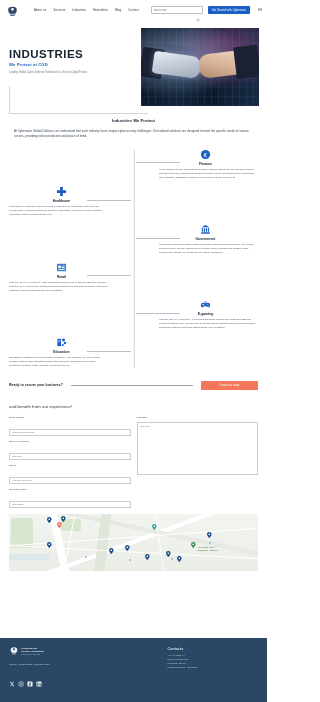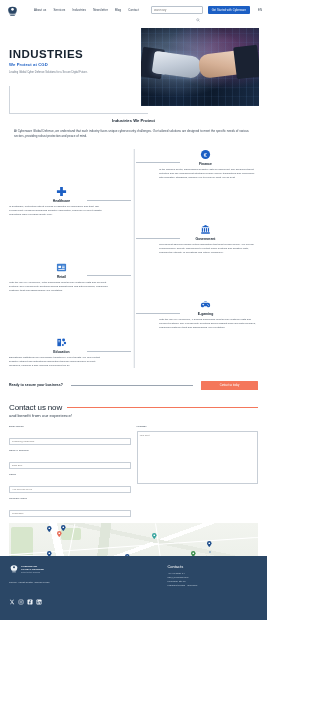--- a/index.html
+++ b/index.html
@@ -4,21 +4,21 @@
 <style>
   * { margin:0; padding:0; box-sizing:border-box; }
   html,body { width:267px; height:702px; }
   body {
     font-family:"Liberation Sans", sans-serif;
     background:#ffffff;
     color:#1f2a3a;
     overflow:hidden;
     -webkit-font-smoothing:antialiased;
   }
-  .page { width:267px; height:620px; position:relative; }
+  .page { width:267px; height:702px; position:relative; }
 
   
   .header {
     height:20px; display:flex; align-items:center;
     padding:0 5px 0 6px; gap:5px; background:#fff;
   }
   .logo-mark { width:13px; height:13px; flex:none; }
   .nav { display:flex; gap:7px; margin-left:10px; }
   .nav-item {
     font-size:2.9px; color:#2b3a4d; letter-spacing:.12px;
@@ -387,24 +387,20 @@
     </div>
   </div>
 
   <div class="cta">
     <span class="cta-text">Ready to secure your business?</span>
     <span class="cta-line"></span>
     <button class="cta-btn">Contact us today</button>
   </div>
 
   <div class="contact">
-    <div class="contact-h">
-      <span>Contact us now</span>
-      <span class="contact-rule"></span>
-    </div>
     <div class="contact-sub">and benefit from our experience!</div>
 
     <div class="form">
       <div class="form-col">
         <div>
           <div class="field-label">Email adress</div>
           <input class="field-input" placeholder="example@email.com" style="">
         </div>
         <div>
           <div class="field-label">Name &amp; Surname</div>

